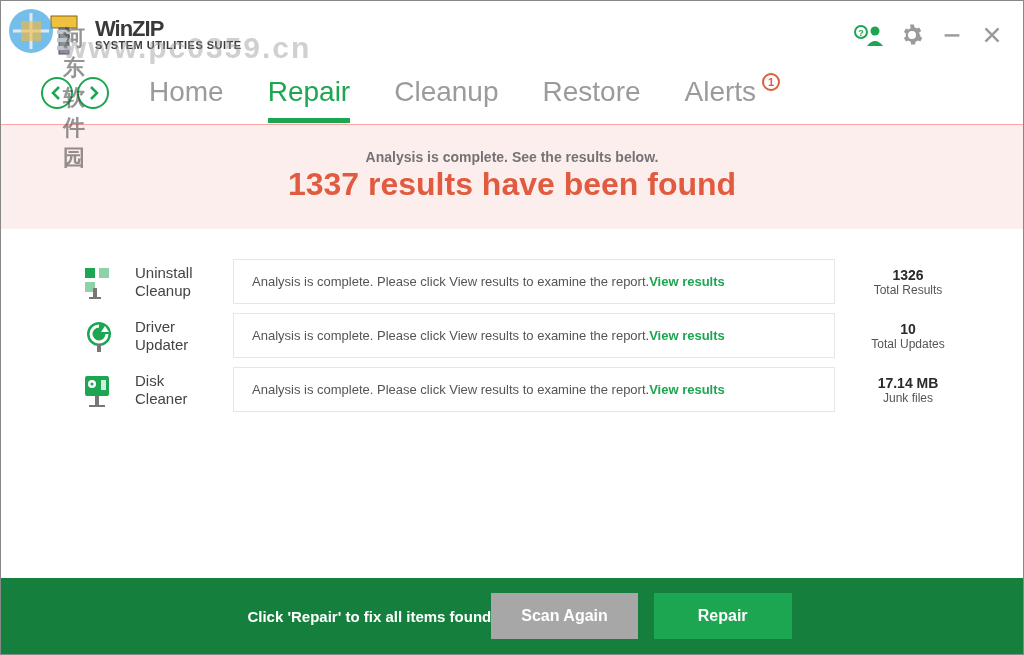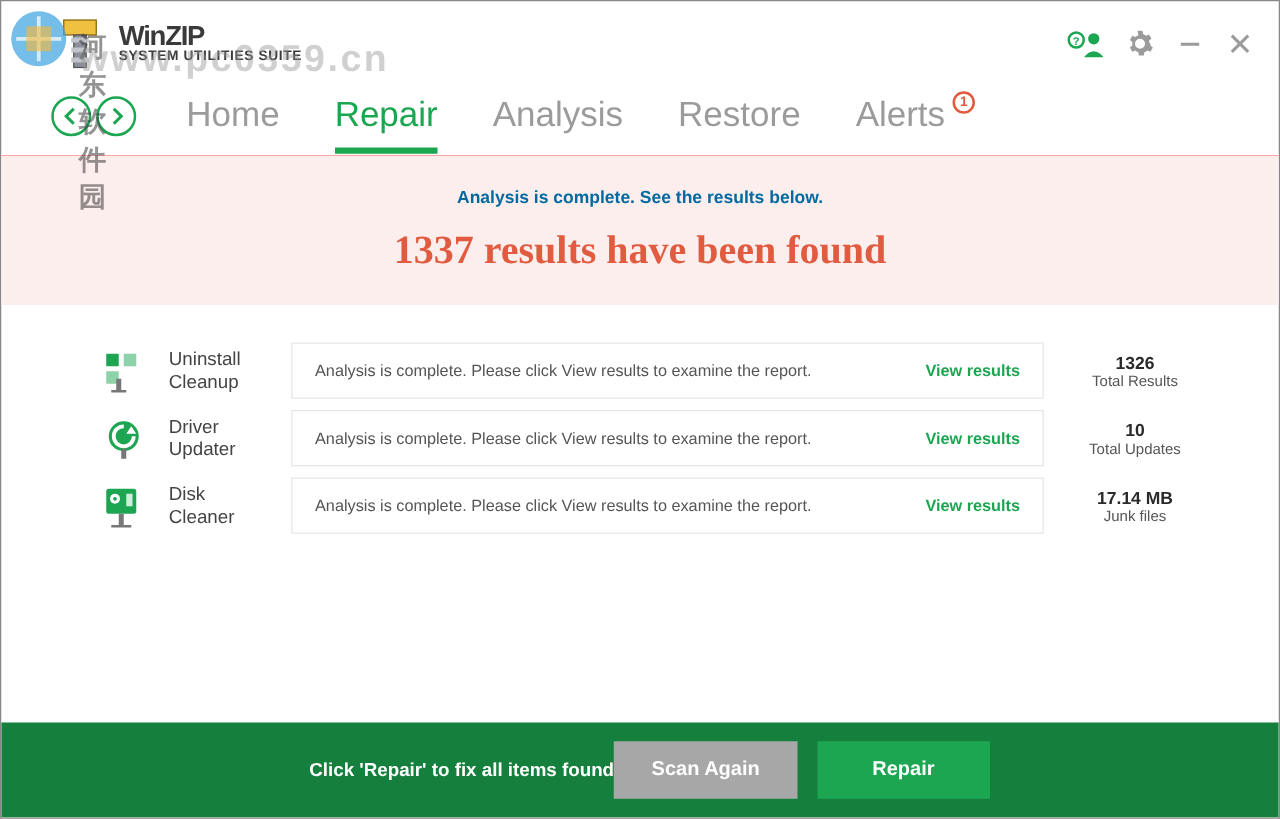--- a/index.html
+++ b/index.html
@@ -26,29 +26,29 @@
 .nav { height: 64px; display: flex; align-items: center; padding: 0 40px; gap: 4px; border-bottom: 1px solid #fca5a5; }
 .nav-btn { width: 32px; height: 32px; border: 2px solid #1ca651; border-radius: 50%; color: #1ca651; display:flex; align-items:center; justify-content:center; cursor:pointer; font-size:18px; }
 .nav-btn + .nav-btn { margin-right: 16px; }
 .tab { font-size: 28px; color: #9b9b9b; padding: 12px 20px 14px; cursor: pointer; position: relative; display:flex; align-items:center; gap:6px;}
 .tab.active { color: #1ca651; }
 .tab.active::after { content: ""; position: absolute; bottom: -1px; left: 20px; right: 20px; height: 5px; background: #1ca651; }
 .alert-badge { width:18px; height:18px; border:2px solid #e05b3f; border-radius:50%; color:#e05b3f; font-size:11px; font-weight:bold; display:flex; align-items:center; justify-content:center; position:relative; top:-10px; }
 
 
 .banner { background: #fceeec; padding: 24px 0 26px; text-align: center; }
-.banner-small { font-size: 14px; font-weight: 600; color: #0369a1; margin-bottom: 16px; }
-.banner-big { font-size: 32px; font-weight: 700; color: #e05b3f; font-family: Liberation Serif, serif; }
+.banner-small { font-size: 14px; font-weight: 600; color: #737373; margin-bottom: 1px; }
+.banner-big { font-size: 32px; font-weight: 700; color: #e05b3f; }
 
 
 .results { padding: 30px 60px 10px 80px; display: flex; flex-direction: column; gap: 9px; }
 .row { display: flex; align-items: center; gap: 18px; }
 .row-icon { width: 36px; height: 36px; flex-shrink: 0; }
 .row-title { width: 80px; font-size: 15px; color: #444; line-height: 1.2; flex-shrink: 0; }
-.row-box { flex: 1; border: 1px solid #e6e6e6; padding: 14px 18px; display: flex; justify-content: space-between; align-items: center; background:#fff;}
+.row-box { flex: 1; border: 1px solid #e6e6e6; padding: 14px 18px; display: flex; align-items: center; background:#fff;}
 .row-msg { font-size: 13px; color: #555; }
 .row-link { font-size: 13px; font-weight: 700; color: #1ca651; cursor: pointer; }
 .row-summary { width: 110px; text-align: center; flex-shrink: 0; }
 .row-summary .num { font-size: 14px; font-weight: 700; color: #2a2a2a; }
 .row-summary .lbl { font-size: 12px; color: #555; }
 
 
 .footer { position: absolute; bottom: 0; left: 0; right: 0; height: 76px; background: #15803d; display: flex; align-items: center; justify-content: center; padding: 0 40px 0 55px; }
 .footer-text { color: #fff; font-size: 15px; font-weight: 600; }
 .footer-btns { display: flex; gap: 16px; }
@@ -123,21 +123,21 @@
         <path d="M6 2 L12 8 L6 14" fill="none" stroke="#1ca651" stroke-width="2.5"></path>
       </svg>
   </div>
   <div class="tab">
       <span>Home</span>
     </div>
   <div class="tab active">
       <span>Repair</span>
     </div>
   <div class="tab">
-      <span>Analysis</span>
+      <span>Cleanup</span>
     </div>
   <div class="tab">
       <span>Restore</span>
     </div>
   <div class="tab">
     <span>Alerts</span>
     <span class="alert-badge">1</span>
   </div>
 </div>
 

